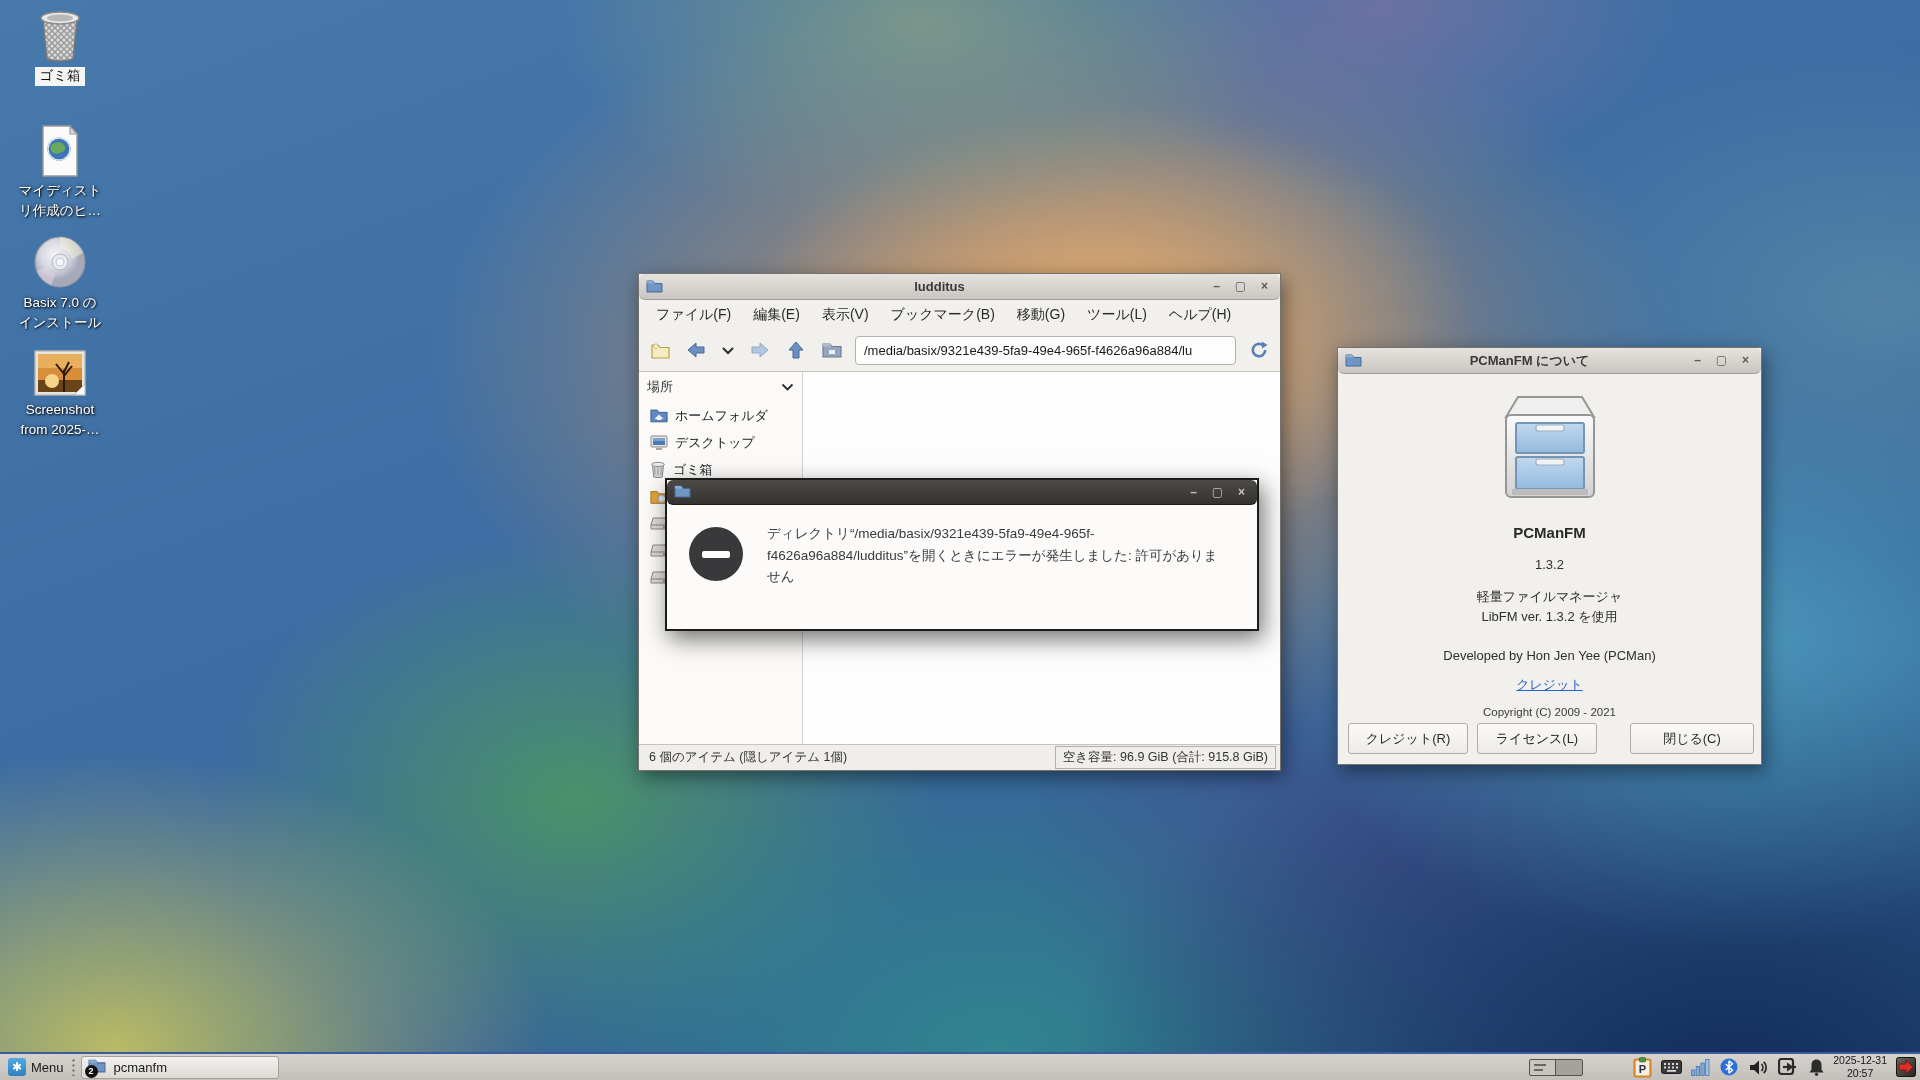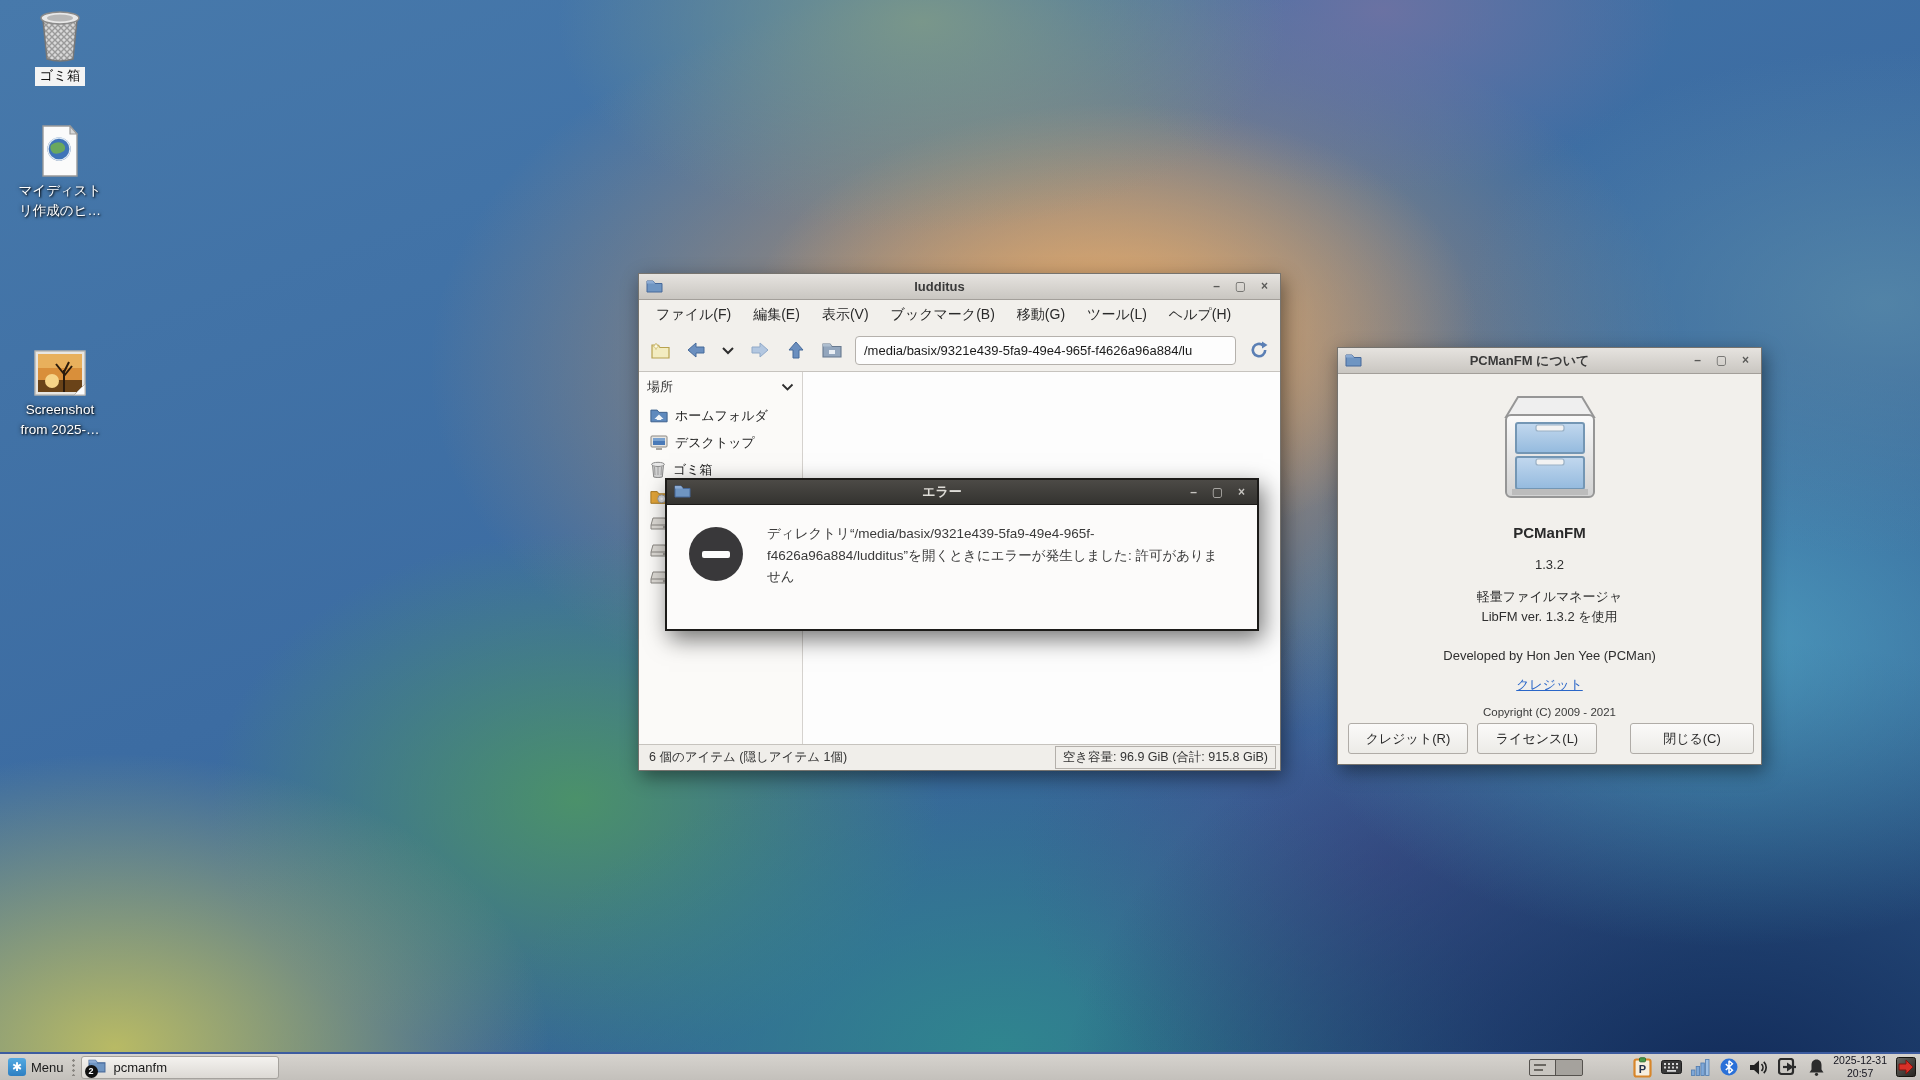--- a/index.html
+++ b/index.html
@@ -28,21 +28,21 @@
   .desk-icon .ic { display:flex; justify-content:center; align-items:flex-end; margin-bottom:4px; }
   .desk-icon .lbl { color:#fff; font-size:13.5px; line-height:1.4; white-space:pre-line;
     text-shadow:1px 1px 2px rgba(0,0,0,.95), 0 0 4px rgba(0,0,0,.7); }
   .desk-icon.selected .lbl { display:inline-block; background:#f4f4f4; color:#111;
     text-shadow:none; padding:0 4px; }
 
   
   .window { position:absolute; background:#f2f0ec; border:1px solid #76736e;
     box-shadow:3px 6px 18px rgba(0,0,0,.45); }
   .titlebar { position:relative; height:26px;
-    background:linear-gradient(#e6e3df,#c9c6c1); border-bottom:1px solid #a39f9a; }
+    background:linear-gradient(#e6e3df,#c9c6c1); border-bottom:1px solid #a39f9a;border-radius:6px; }
   .titlebar .t-ico { position:absolute; left:7px; top:5px; }
   .titlebar .title { position:absolute; left:40px; right:80px; top:0; line-height:25px;
     text-align:center; font-size:13px; font-weight:bold; color:#3a3a3a;
     white-space:nowrap; overflow:hidden; }
   .tb-btns { position:absolute; right:9px; top:0; height:26px; display:flex; gap:11px; }
   .tb-btn { width:13px; line-height:25px; text-align:center; font-size:12px; font-weight:bold;
     color:#5a5a58; }
   .titlebar.dark { background:linear-gradient(#4c4a46,#343330); border-bottom:1px solid #1c1b19; }
   .titlebar.dark .title { color:#dedcd7; }
   .titlebar.dark .tb-btn { color:#c6c4c0; }
@@ -158,20 +158,41 @@
         <path d="M31 1 L31 9 L38 9 Z" fill="#d8d8d8" stroke="#9a9a9a" stroke-width="1.2"></path>
         <circle cx="20" cy="24" r="11" fill="#3f74b8" stroke="#2a4f86" stroke-width="1.2"></circle>
         <path d="M12 20 Q17 16 23 18 Q28 21 25 26 Q19 30 14 28 Q10 24 12 20 Z" fill="#6aa85e"></path>
         <circle cx="20" cy="24" r="11" fill="none" stroke="#dce8f4" stroke-width="1.4"></circle>
       </svg>
     </div>
     <span class="lbl">マイディスト
 リ作成のヒ…</span>
   </div>
 
+  <div class="desk-icon" style="left:2px; top:235px;">
+    <div class="ic">
+      <svg width="54" height="54" viewBox="0 0 54 54">
+        <defs>
+            <radialGradient id="cdg" cx="40%" cy="35%">
+              <stop offset="0%" stop-color="#f4f4f8"></stop>
+          <stop offset="55%" stop-color="#d9dae2"></stop>
+              <stop offset="85%" stop-color="#b9bcc8"></stop>
+          <stop offset="100%" stop-color="#a6aab8"></stop>
+            </radialGradient>
+          </defs>
+        <circle cx="27" cy="27" r="25" fill="url(#cdg)" stroke="#8e93a2" stroke-width="1.2"></circle>
+        <path d="M27 2 A25 25 0 0 1 50 18 L39 24 A13 13 0 0 0 27 14 Z" fill="#eef0d8" opacity=".55"></path>
+        <path d="M4 36 A25 25 0 0 0 18 50 L23 39 A13 13 0 0 1 14 31 Z" fill="#e8d8ea" opacity=".5"></path>
+        <circle cx="27" cy="27" r="8" fill="#e8eaf0" stroke="#b0b4c0" stroke-width="1"></circle>
+        <circle cx="27" cy="27" r="4" fill="#f6f7fa" stroke="#c6cad4" stroke-width="1"></circle>
+      </svg>
+    </div>
+    <span class="lbl">Basix 7.0 の
+インストール</span>
+  </div>
 
   <div class="desk-icon" style="left:2px; top:350px;">
     <div class="ic">
       <svg width="52" height="46" viewBox="0 0 52 46">
         <rect x="1" y="1" width="50" height="44" fill="#e8e6e2" stroke="#b8b5b0" stroke-width="1.4"></rect>
         <rect x="4" y="4" width="44" height="38" fill="#d98f3a"></rect>
         <rect x="4" y="4" width="44" height="14" fill="#e8b05c"></rect>
         <rect x="4" y="30" width="44" height="12" fill="#6a4318"></rect>
         <circle cx="18" cy="31" r="7" fill="#f6d488"></circle>
         <path d="M30 42 L30 20 M30 24 L22 14 M30 26 L38 16 M30 22 L35 12" stroke="#2a1a0c" stroke-width="2" fill="none"></path>
@@ -323,21 +344,20 @@
   </div>
 
   <div class="window err-win" style="left:665px; top:478px; width:594px; height:153px; z-index:30;">
     <div class="titlebar dark" style="height:25px;">
       <span class="t-ico" style="top:4px;">
         <svg width="17" height="14" viewBox="0 0 17 14">
           <path d="M1 2 L7 2 L9 4.5 L16 4.5 L16 13 L1 13 Z" fill="#6f95c2" stroke="#47699a" stroke-width="1"></path>
           <path d="M1 2 L7 2 L9 4.5 L1 4.5 Z" fill="#8cabd3"></path>
         </svg>
       </span>
-      <span class="title" style="line-height:24px;">エラー</span>
       <span class="tb-btns" style="height:25px;">
         <span class="tb-btn" style="line-height:24px;">–</span>
         <span class="tb-btn" style="line-height:24px;">▢</span>
         <span class="tb-btn" style="line-height:24px;">×</span>
       </span>
     </div>
     <div class="err-body">
       <div class="err-ico"></div>
       <div class="err-msg">ディレクトリ“/media/basix/9321e439-5fa9-49e4-965f-f4626a96a884/ludditus”を開くときにエラーが発生しました: 許可がありません</div>
     </div>

